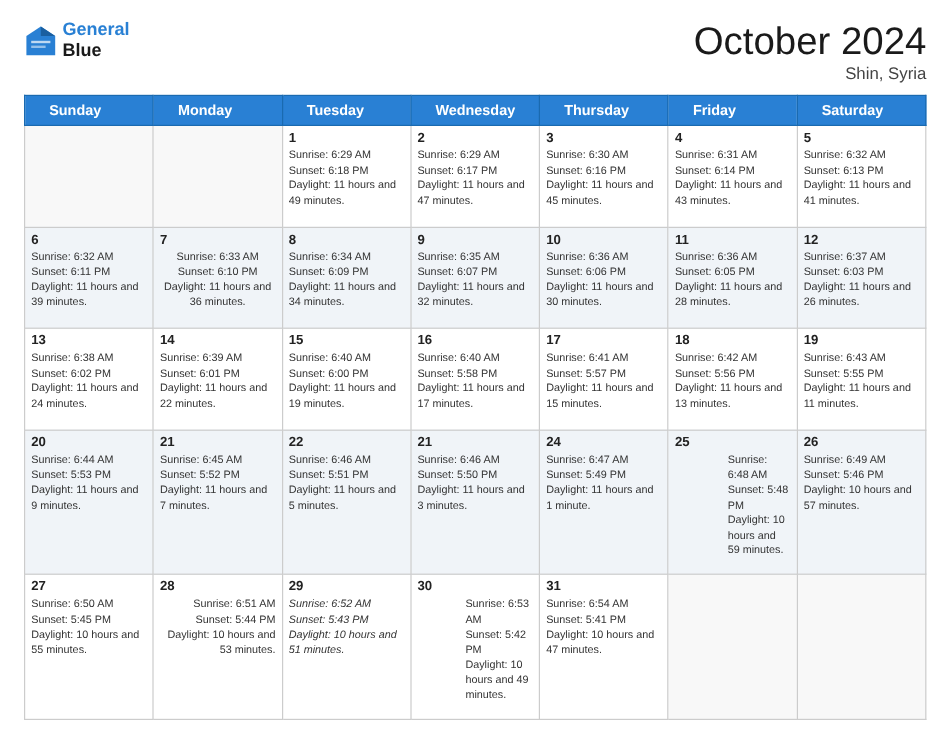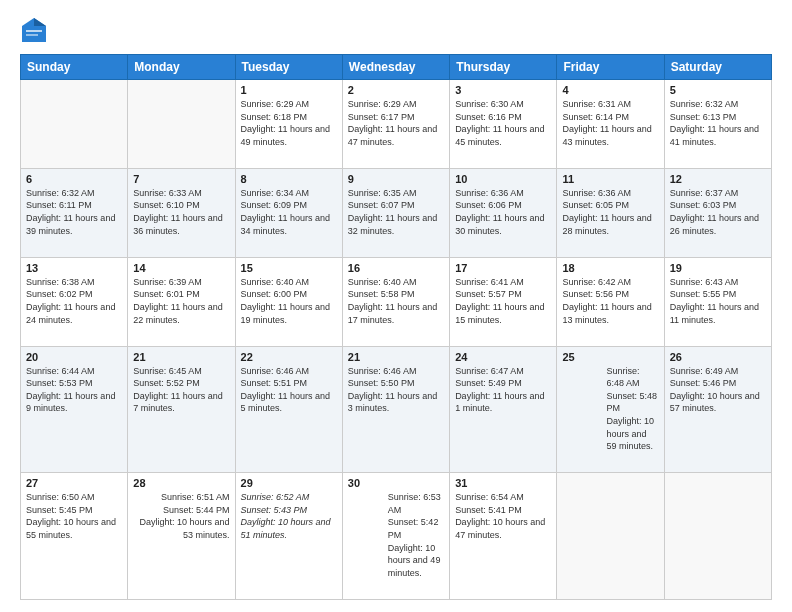--- a/index.html
+++ b/index.html
@@ -49,21 +49,21 @@
       border: 1px solid #ccc;
       border-collapse: collapse;
       width: 100%;
       table-layout: fixed;
     }
     .calendar th {
       background: #2980d4;
       color: #fff;
       font-size: 12px;
       font-weight: bold;
-      padding: 5px 6px;
+      padding: 5px 20px;
       text-align: left;
       border: 1px solid #1a6ab0;
     }
     .calendar td {
       vertical-align: top;
       border: 1px solid #ccc;
       padding: 4px 5px;
       font-size: 9.5px;
       color: #333;
       height: 78px;
@@ -91,20 +91,30 @@
 
 <div class="page">
   <div class="header">
     <div class="logo">
       <svg class="logo-icon" viewBox="0 0 28 28">
         <polygon points="14,2 26,10 26,26 2,26 2,10" fill="#2980d4"></polygon>
         <polygon points="14,2 26,10 14,10" fill="#1a5fa0"></polygon>
         <rect x="6" y="14" width="16" height="2" fill="white" opacity="0.7"></rect>
         <rect x="6" y="18" width="12" height="2" fill="white" opacity="0.5"></rect>
       </svg>
+      <div>
+        <div style="font-size:15px;font-weight:bold;line-height:1.2;">
+          <span style="color:#2980d4;">General</span>
+        </div>
+        <div style="font-size:15px;font-weight:bold;line-height:1.2;color:#1a1a1a;">Blue</div>
+      </div>
+    </div>
+    <div class="title-block">
+      <div class="month-title">October 2024</div>
+      <div class="location">Shin, Syria</div>
     </div>
   </div>
 
   <table class="calendar">
     <thead>
       <tr id="header-row">
           <th>Sunday</th>
           <th>Monday</th>
           <th>Tuesday</th>
           <th>Wednesday</th>
@@ -150,21 +160,21 @@
         </tr>
         <tr class="row-alt">
           <td>
             <div class="day-num">6</div>
             <div class="cell-content" style="white-space: pre-wrap;">Sunrise: 6:32 AM
 Sunset: 6:11 PM
 Daylight: 11 hours and 39 minutes.</div>
           </td>
           <td>
             <div class="day-num">7</div>
-            <div class="cell-content" style="white-space: pre-wrap;">Sunrise: 6:33 AM
+            <div class="cell-content" style="white-space: pre-wrap; text-align: center;">Sunrise: 6:33 AM
 Sunset: 6:10 PM
 Daylight: 11 hours and 36 minutes.</div>
           </td>
           <td>
             <div class="day-num">8</div>
             <div class="cell-content" style="white-space: pre-wrap;">Sunrise: 6:34 AM
 Sunset: 6:09 PM
 Daylight: 11 hours and 34 minutes.</div>
           </td>
           <td>

